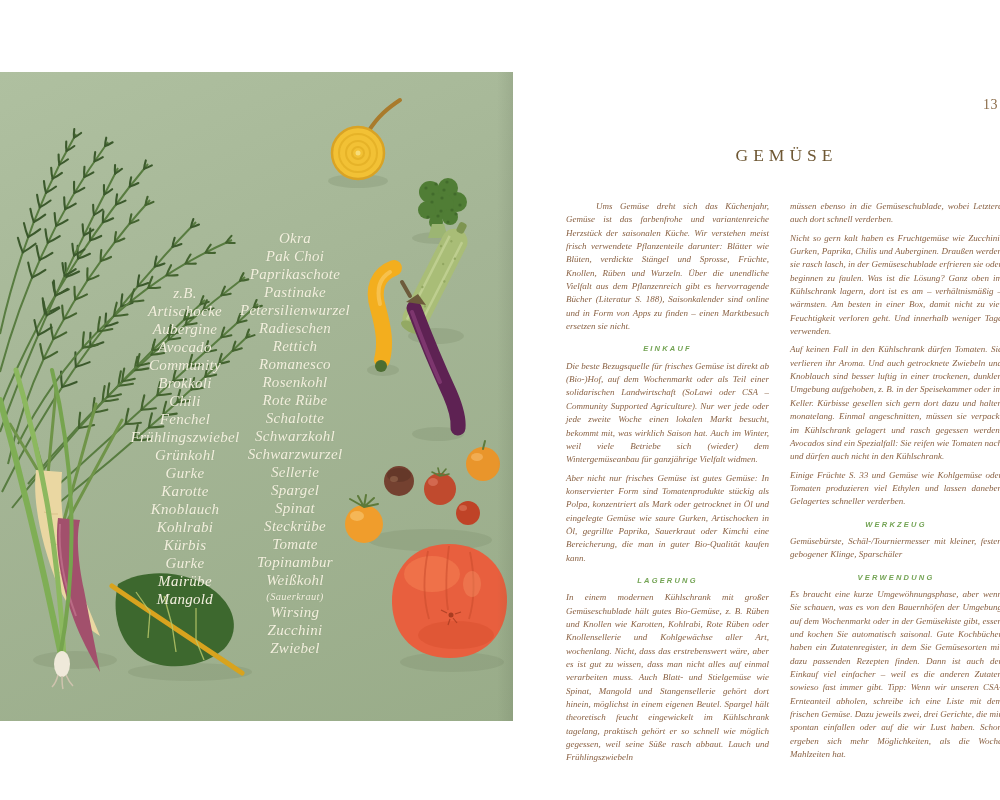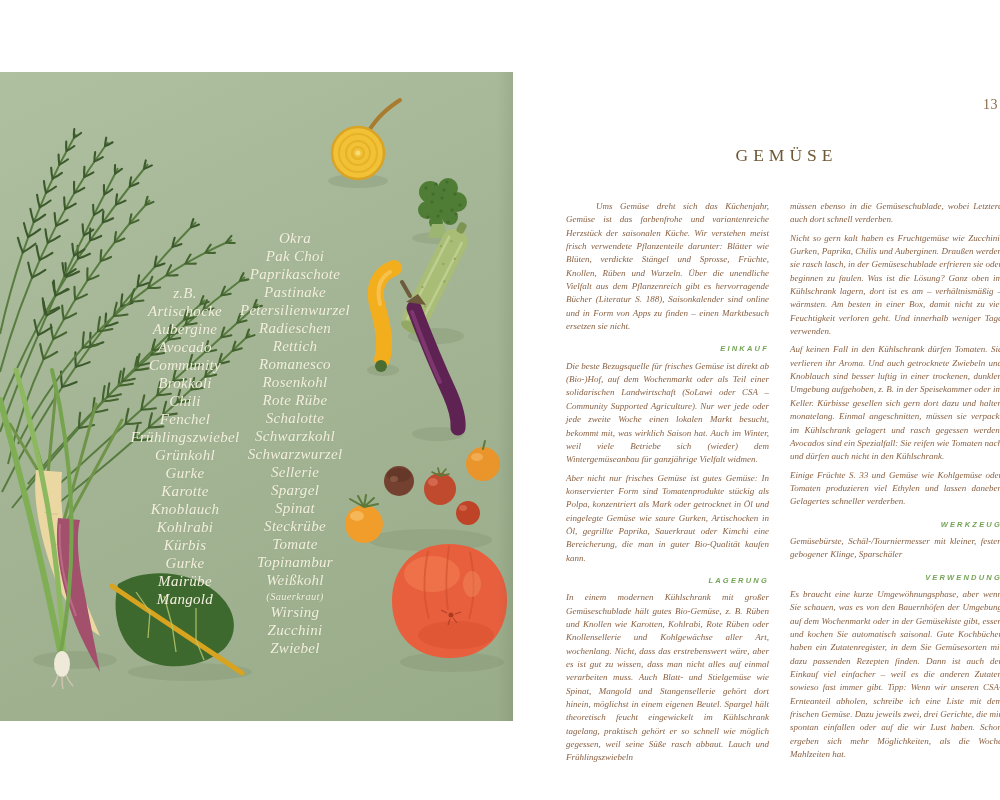--- a/index.html
+++ b/index.html
@@ -45,21 +45,21 @@
     font-size:9px;line-height:13.35px;text-align:justify;
     hyphens:auto;-webkit-hyphens:auto;
   }
   .col1{left:566px;width:203px;}
   .col2{left:790px;width:212px;}
   .block{margin:0 0 5px 0;font-style:italic;}
   .block.indent{text-indent:30px;}
   .block.heading{
     font-family:"Liberation Sans", sans-serif;font-weight:bold;
     font-size:7.5px;letter-spacing:2.2px;color:#74a455;
-    margin:9px 0 4px 0;text-align:right;
+    margin:9px 0 4px 0;text-align:center;
   }
 </style>
 </head>
 <body>
 
 <div class="photo-page">
   <svg id="veg-art" class="veg-art" viewBox="0 0 513 649">
       <ellipse cx="358" cy="109" rx="30" ry="7" fill="#7d906c" opacity="0.3"></ellipse>
       <ellipse cx="438" cy="166" rx="26" ry="6" fill="#7d906c" opacity="0.3"></ellipse>
       <ellipse cx="436" cy="264" rx="28" ry="8" fill="#7d906c" opacity="0.3"></ellipse>

